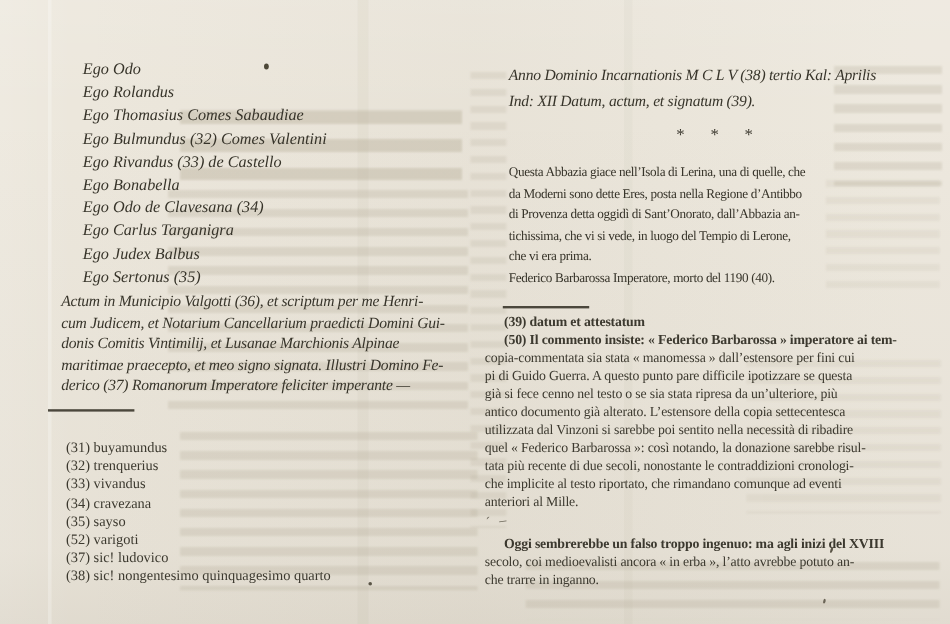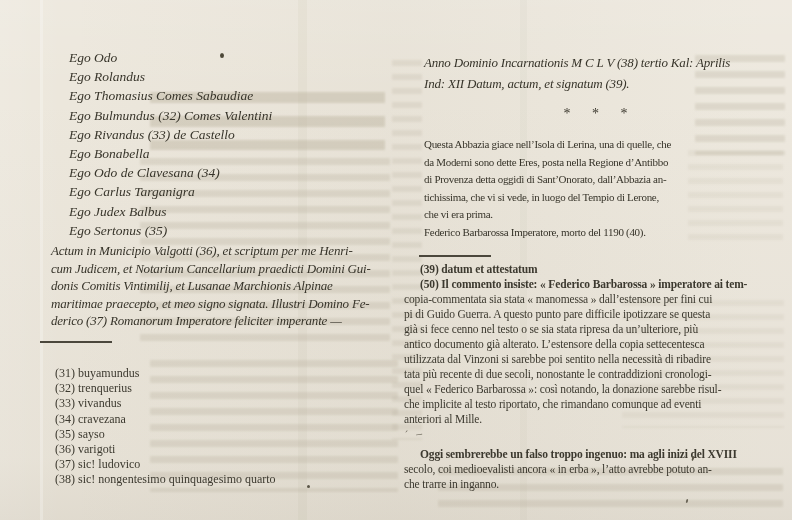--- a/index.html
+++ b/index.html
@@ -114,21 +114,21 @@
   </div>
 
   <div class="rule rule-left"></div>
 
   <div class="block fn-left">
     <div class="line">(31) buyamundus</div>
     <div class="line">(32) trenquerius</div>
     <div class="line">(33) vivandus</div>
     <div class="line">(34) cravezana</div>
     <div class="line">(35) sayso</div>
-    <div class="line">(36) varigoti</div>
+    <div class="line">(52) varigoti</div>
     <div class="line">(37) sic! ludovico</div>
     <div class="line">(38) sic! nongentesimo quinquagesimo quarto</div>
   </div>
 
   <div class="block dating">
     <div class="line">Anno Dominio Incarnationis M C L V (38) tertio Kal: Aprilis</div>
     <div class="line">Ind: XII Datum, actum, et signatum (39).</div>
   </div>
 
   <div class="block divider">* * *</div>
@@ -145,22 +145,22 @@
   <div class="rule rule-right"></div>
 
   <div class="block fn-right">
     <div class="line ind">(39) datum et attestatum</div>
     <div class="line ind">(50) Il commento insiste: « Federico Barbarossa » imperatore ai tem-</div>
     <div class="line">copia-commentata sia stata « manomessa » dall’estensore per fini cui</div>
     <div class="line">pi di Guido Guerra. A questo punto pare difficile ipotizzare se questa</div>
     <div class="line">già si fece cenno nel testo o se sia stata ripresa da un’ulteriore, più</div>
     <div class="line">antico documento già alterato. L’estensore della copia settecentesca</div>
     <div class="line">utilizzata dal Vinzoni si sarebbe poi sentito nella necessità di ribadire</div>
+    <div class="line">quel « Federico Barbarossa »: così notando, la donazione sarebbe risul-</div>
     <div class="line">tata più recente di due secoli, nonostante le contraddizioni cronologi-</div>
-    <div class="line">quel « Federico Barbarossa »: così notando, la donazione sarebbe risul-</div>
     <div class="line">che implicite al testo riportato, che rimandano comunque ad eventi</div>
     <div class="line">anteriori al Mille.</div>
     <div class="line ind closing-start">Oggi sembrerebbe un falso troppo ingenuo: ma agli inizi del XVIII</div>
     <div class="line">secolo, coi medioevalisti ancora « in erba », l’atto avrebbe potuto an-</div>
     <div class="line">che trarre in inganno.</div>
   </div>
 
   <div class="pencil-marks">´ –</div>
 
   <div class="speck k1"></div>

